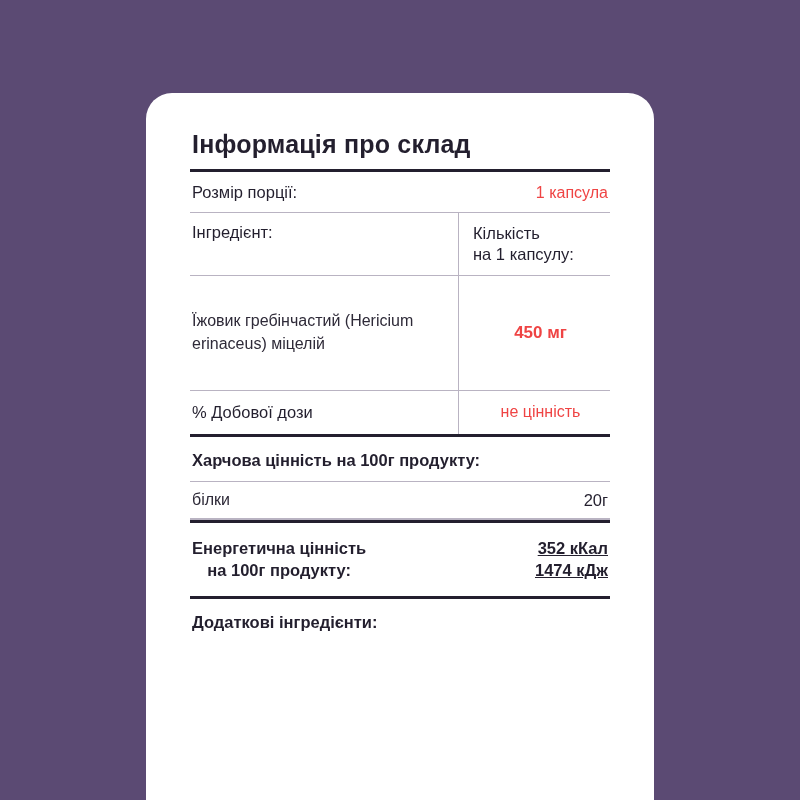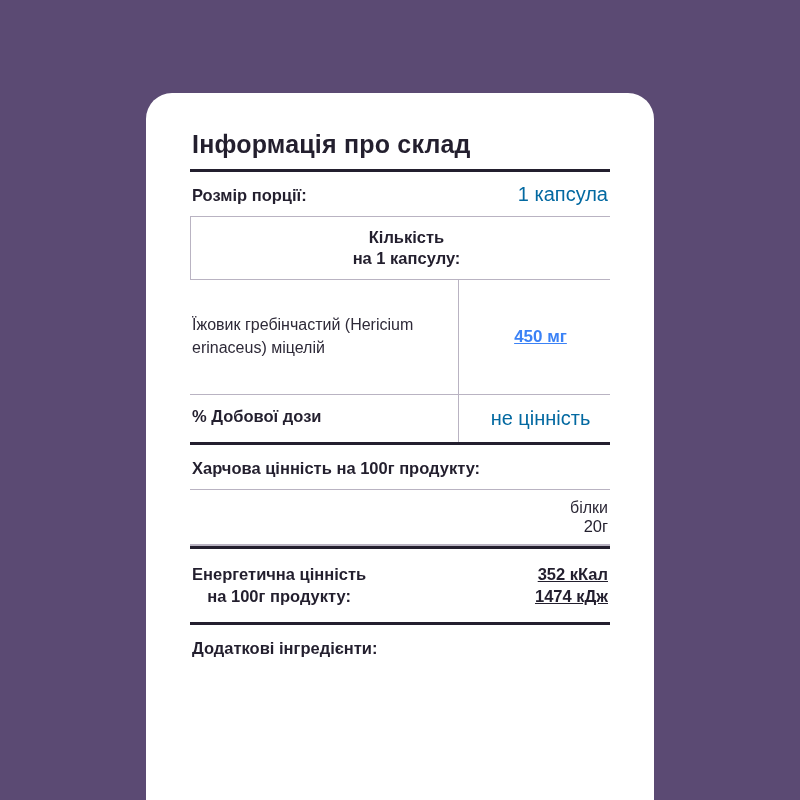--- a/index.html
+++ b/index.html
@@ -52,45 +52,45 @@
     display: flex;
     align-items: flex-start;
     justify-content: space-between;
   }
   .serving-row {
     padding: 11px 2px 10px 2px;
     align-items: baseline;
   }
   .lbl-bold {
     font-size: 16.5px;
-    font-weight: bold;
+    font-weight: normal;
     color: #231f2e;
   }
   .lbl-reg {
-    font-size: 20px;
-    color: #0369a1;
+    font-size: 16px;
+    color: #ef4444;
   }
   .two-col {
     display: flex;
     width: 100%;
   }
   .col-left {
     width: 268px;
     box-sizing: border-box;
     padding: 10px 10px 10px 2px;
   }
   .col-right {
     flex: 1;
     box-sizing: border-box;
     padding: 10px 2px 10px 14px;
     border-left: 1px solid #b9b3c2;
     text-align: right;
   }
   .col-right.amount-head {
-    text-align: center;
+    text-align: left;
   }
   .amount-head .lbl-bold {
     display: block;
     line-height: 1.28;
   }
   .ingredient-block .col-left {
     padding-top: 34px;
     padding-bottom: 34px;
   }
   .ingredient-block .col-right {
@@ -101,44 +101,42 @@
     justify-content: center;
   }
   .ingredient-name {
     font-size: 16px;
     color: #2e2a38;
     line-height: 1.42;
   }
   .amount-val {
     font-size: 17px;
     font-weight: bold;
-    color: #3b82f6;
-    text-decoration: underline;
+    color: #ef4444;
   }
   .dv-block .col-left {
     padding-top: 12px;
     padding-bottom: 12px;
   }
   .dv-block .col-right {
     padding-top: 12px;
     padding-bottom: 12px;
     text-align: center;
   }
   .section-head {
     font-size: 16.5px;
     font-weight: bold;
     color: #231f2e;
     padding: 14px 2px 11px 2px;
   }
   .nutri-row {
     display: flex;
     justify-content: space-between;
-    align-items: flex-end;
+    align-items: center;
     padding: 9px 2px 8px 2px;
-    flex-direction: column;
   }
   .nutri-name {
     font-size: 16px;
     color: #2e2a38;
   }
   .nutri-val {
     font-size: 16.5px;
     font-weight: normal;
     color: #231f2e;
   }
@@ -191,20 +189,23 @@
     <div class="title">Інформація про склад</div>
     <div class="rule-thick"></div>
 
     <div class="row serving-row">
       <span class="lbl-bold">Розмір порції:</span>
       <span class="lbl-reg">1 капсула</span>
     </div>
     <div class="rule-thin"></div>
 
     <div class="two-col">
+      <div class="col-left">
+        <span class="lbl-bold">Інгредієнт:</span>
+      </div>
       <div class="col-right amount-head">
         <span class="lbl-bold">Кількість</span>
         <span class="lbl-bold">на 1 капсулу:</span>
       </div>
     </div>
     <div class="rule-thin"></div>
 
     <div class="two-col ingredient-block">
       <div class="col-left">
         <span class="ingredient-name">Їжовик гребінчастий (Hericium erinaceus) міцелій</span>

